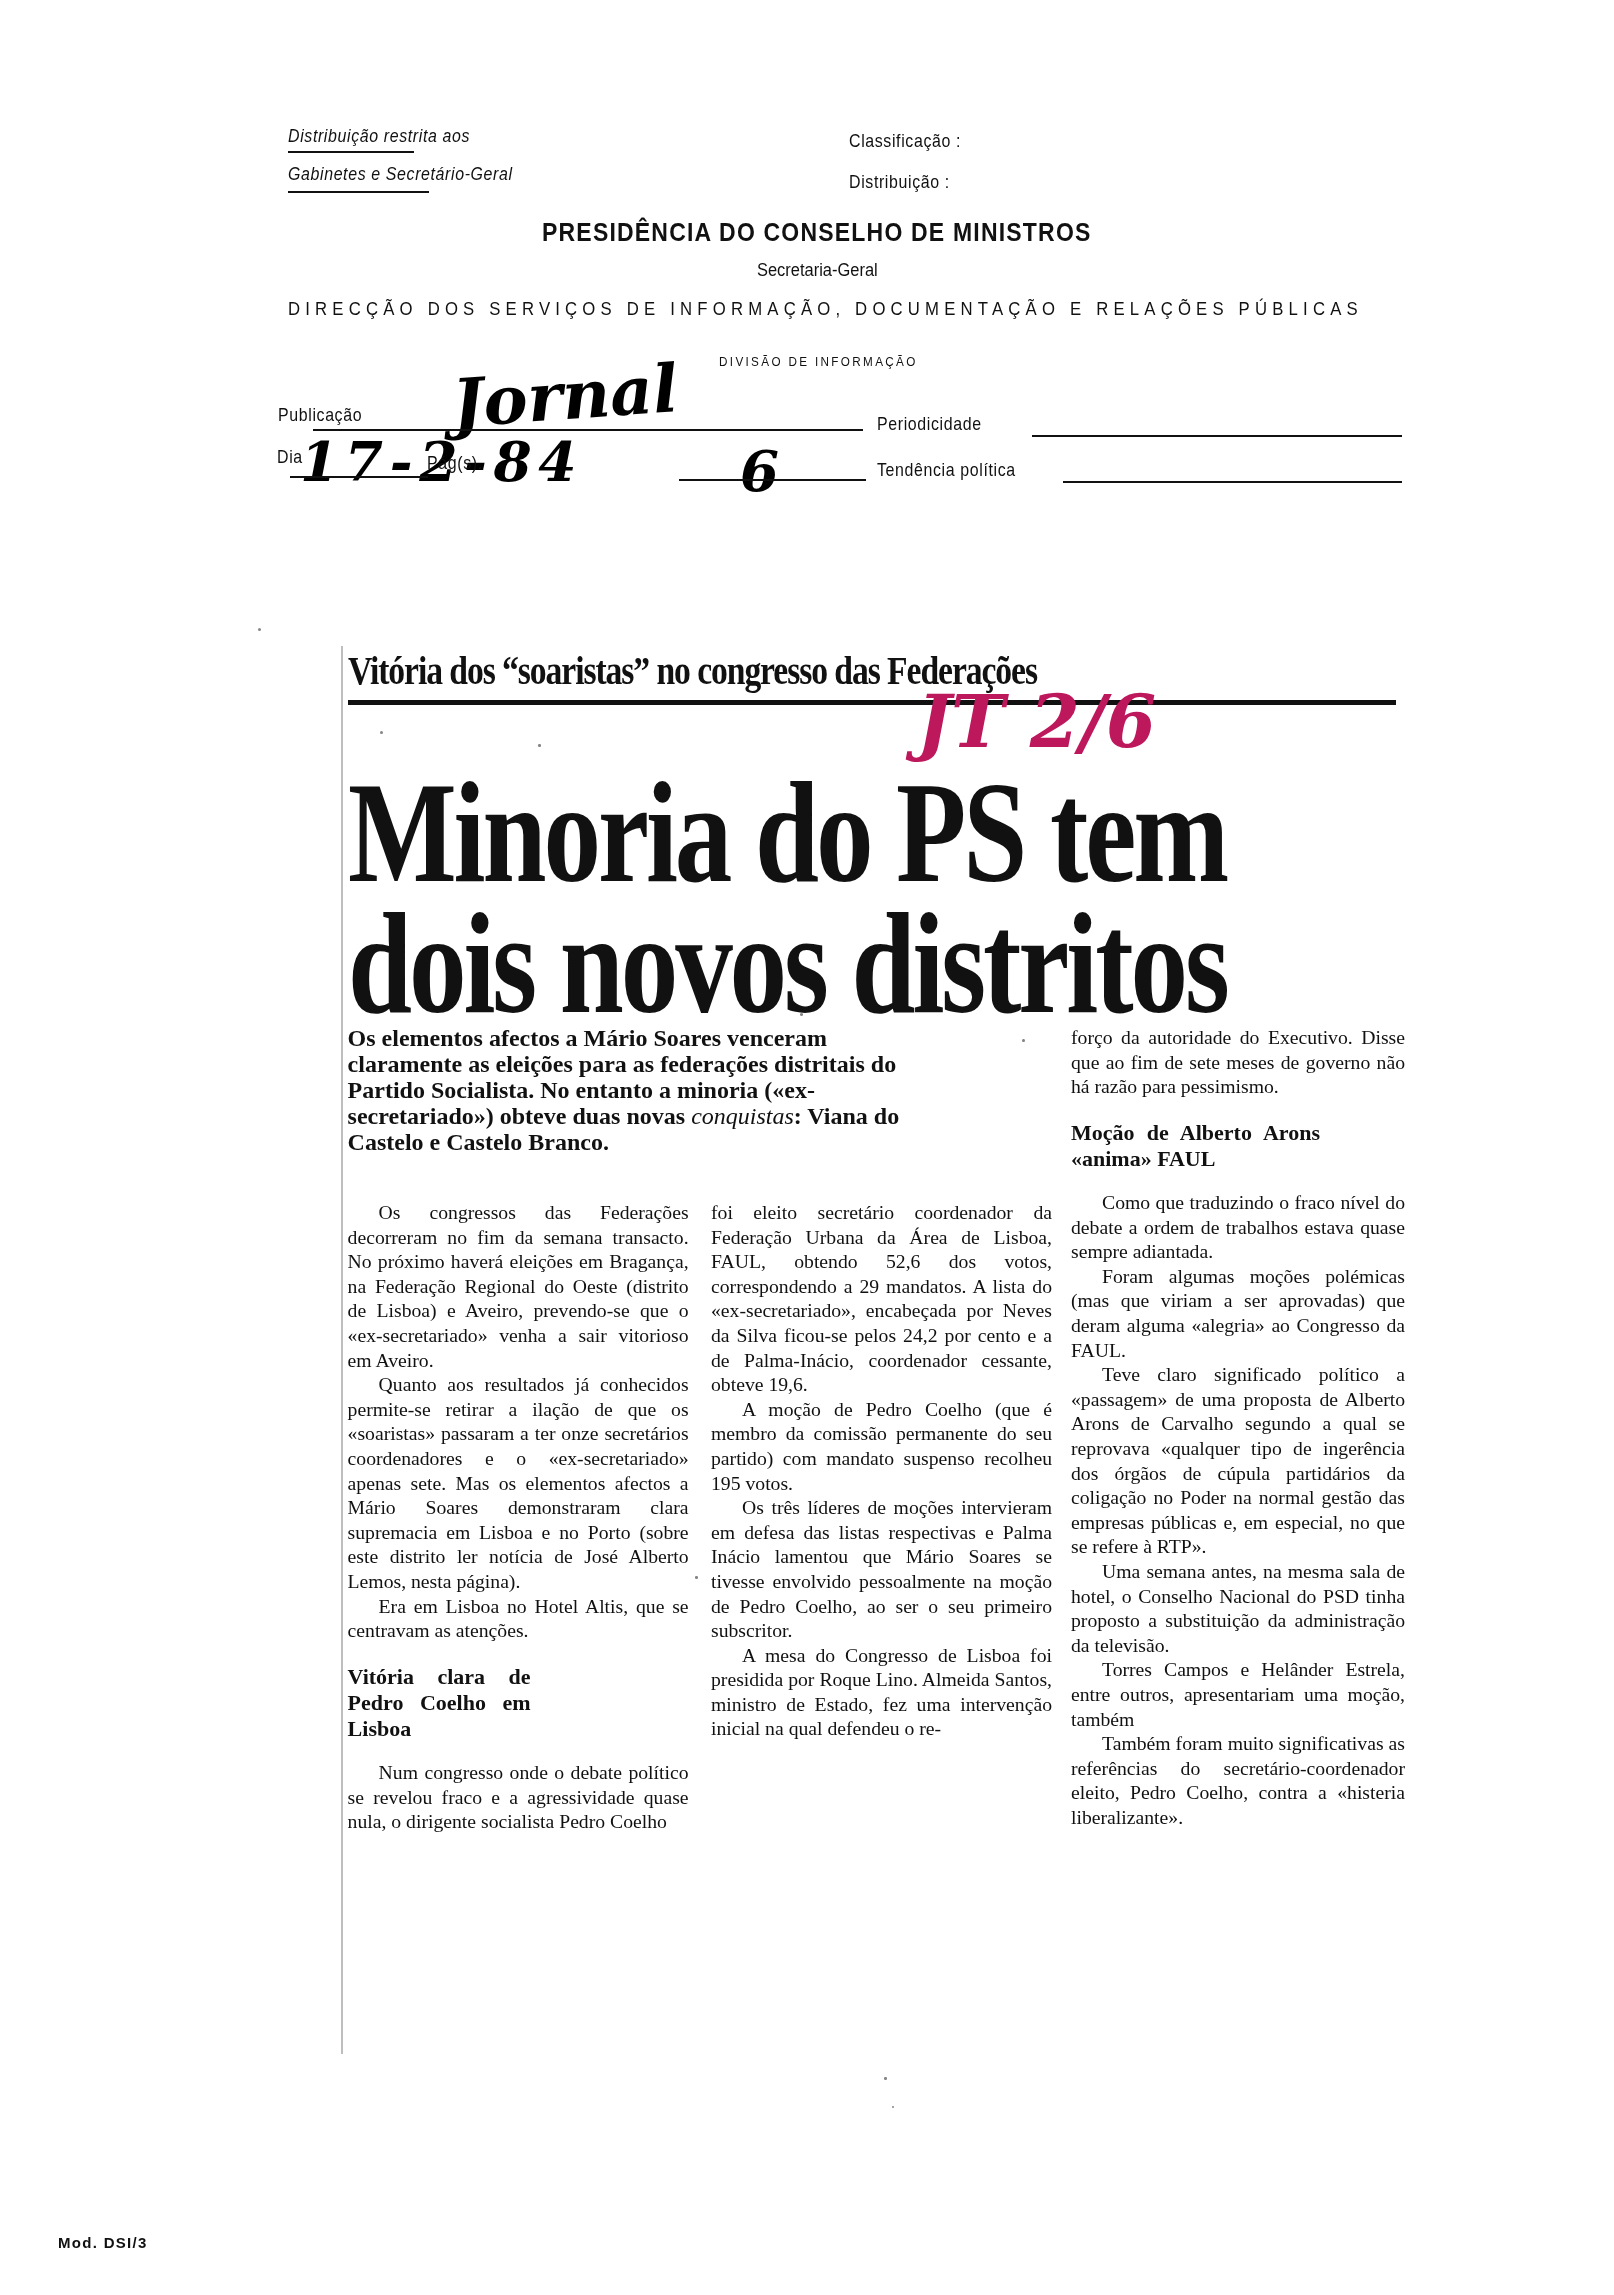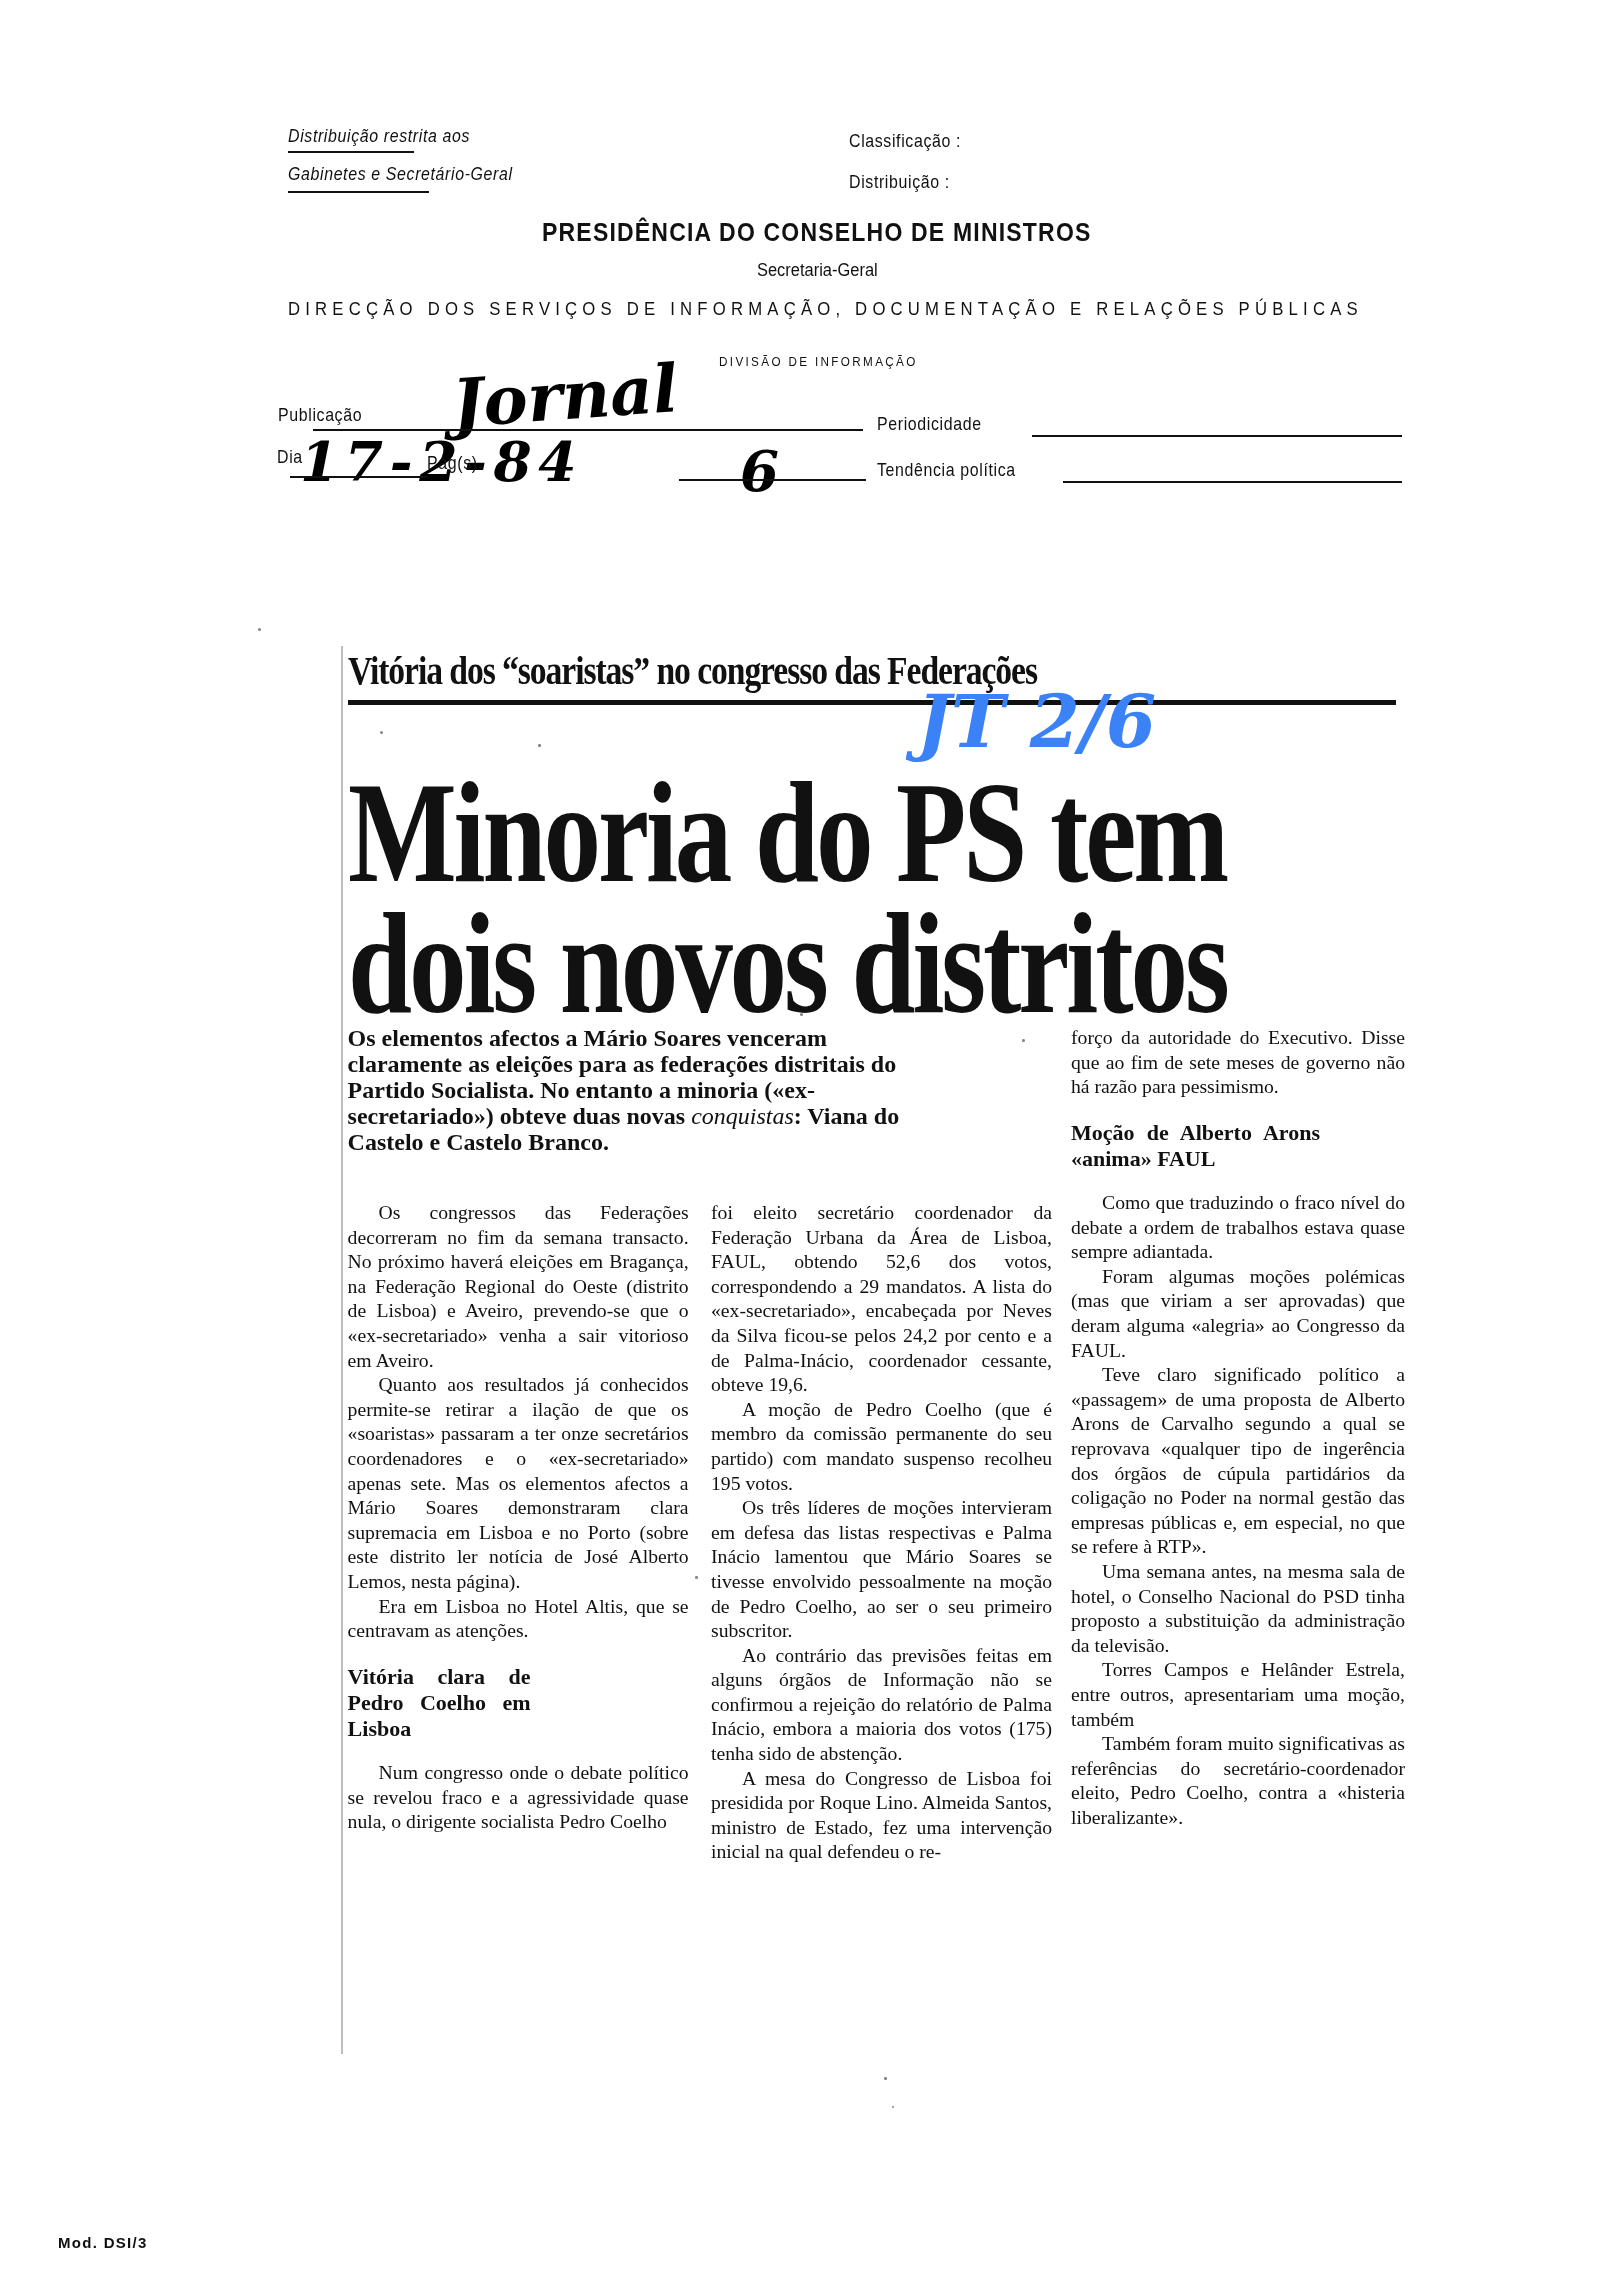--- a/index.html
+++ b/index.html
@@ -61,42 +61,41 @@
 <div class="abs hand" style="left:740px;top:438px;font-size:56px;">6</div>
 <div class="fill-line" style="left:679px;top:479px;width:187px;"></div>
 <div class="abs sans field-lbl" style="left:877px;top:460px;">Tendência política</div>
 <div class="fill-line" style="left:1063px;top:481px;width:339px;"></div>
 
 <div class="abs" style="left:341px;top:646px;width:1061px;height:1415px;">
 
   <div class="abs serif kicker" style="left:6.6px;top:0px;">Vitória dos “soaristas” no congresso das Federações</div>
   <div class="rule" style="left:6.6px;top:54px;width:1048px;"></div>
 
-  <div class="abs hand" style="left:576px;top:33px;font-size:72px;color:#3b82f6;">JT 2/6</div>
+  <div class="abs hand" style="left:576px;top:33px;font-size:72px;color:#be185d;">JT 2/6</div>
 
   <div class="abs serif headline" style="left:6.6px;top:115px;">Minoria do PS tem</div>
   <div class="abs serif headline" style="left:6.6px;top:246px;">dois novos distritos</div>
 
   <div class="abs serif lead" style="left:6.6px;top:379px;">
     <span>Os elementos afectos a Mário Soares venceram claramente as eleições para as federações distritais do Partido Socialista. No entanto a minoria («ex-secretariado») obteve duas novas </span><em>conquistas</em><span>: Viana do Castelo e Castelo Branco.</span>
   </div>
 
   <div class="abs serif col" style="left:6.6px;top:554px;width:341px;">
     <p>Os congressos das Federações decorreram no fim da semana transacto. No próximo haverá eleições em Bragança, na Federação Regional do Oeste (distrito de Lisboa) e Aveiro, prevendo-se que o «ex-secretariado» venha a sair vitorioso em Aveiro.</p>
     <p>Quanto aos resultados já conhecidos permite-se retirar a ilação de que os «soaristas» passaram a ter onze secretários coordenadores e o «ex-secretariado» apenas sete. Mas os elementos afectos a Mário Soares demonstraram clara supremacia em Lisboa e no Porto (sobre este distrito ler notícia de José Alberto Lemos, nesta página).</p>
     <p>Era em Lisboa no Hotel Altis, que se centravam as atenções.</p>
     <div class="sub-head" style="width:183px;">Vitória clara de Pedro Coelho em Lisboa</div>
     <p>Num congresso onde o debate político se revelou fraco e a agressividade quase nula, o dirigente socialista Pedro Coelho</p>
   </div>
 
   <div class="abs serif col" style="left:370px;top:554px;width:341px;">
     <p class="noindent">foi eleito secretário coordenador da Federação Urbana da Área de Lisboa, FAUL, obtendo 52,6 dos votos, correspondendo a 29 mandatos. A lista do «ex-secretariado», encabeçada por Neves da Silva ficou-se pelos 24,2 por cento e a de Palma-Inácio, coordenador cessante, obteve 19,6.</p>
     <p>A moção de Pedro Coelho (que é membro da comissão permanente do seu partido) com mandato suspenso recolheu 195 votos.</p>
     <p>Os três líderes de moções intervieram em defesa das listas respectivas e Palma Inácio lamentou que Mário Soares se tivesse envolvido pessoalmente na moção de Pedro Coelho, ao ser o seu primeiro subscritor.</p>
-    <p>Ao contrário das previsões feitas em alguns órgãos de Informação não se confirmou a rejeição do relatório de Palma Inácio, embora a maioria dos votos (175) tenha sido de abstenção.</p>
     <p>A mesa do Congresso de Lisboa foi presidida por Roque Lino. Almeida Santos, ministro de Estado, fez uma intervenção inicial na qual defendeu o re-</p>
   </div>
 
   <div class="abs serif col" style="left:730px;top:379px;width:334px;">
     <p class="noindent">forço da autoridade do Executivo. Disse que ao fim de sete meses de governo não há razão para pessimismo.</p>
     <div class="sub-head" style="width:249px;font-family:Liberation Serif, serif;">Moção de Alberto Arons «anima» FAUL</div>
     <p>Como que traduzindo o fraco nível do debate a ordem de trabalhos estava quase sempre adiantada.</p>
     <p>Foram algumas moções polémicas (mas que viriam a ser aprovadas) que deram alguma «alegria» ao Congresso da FAUL.</p>
     <p>Teve claro significado político a «passagem» de uma proposta de Alberto Arons de Carvalho segundo a qual se reprovava «qualquer tipo de ingerência dos órgãos de cúpula partidários da coligação no Poder na normal gestão das empresas públicas e, em especial, no que se refere à RTP».</p>
     <p>Uma semana antes, na mesma sala de hotel, o Conselho Nacional do PSD tinha proposto a substituição da administração da televisão.</p>

